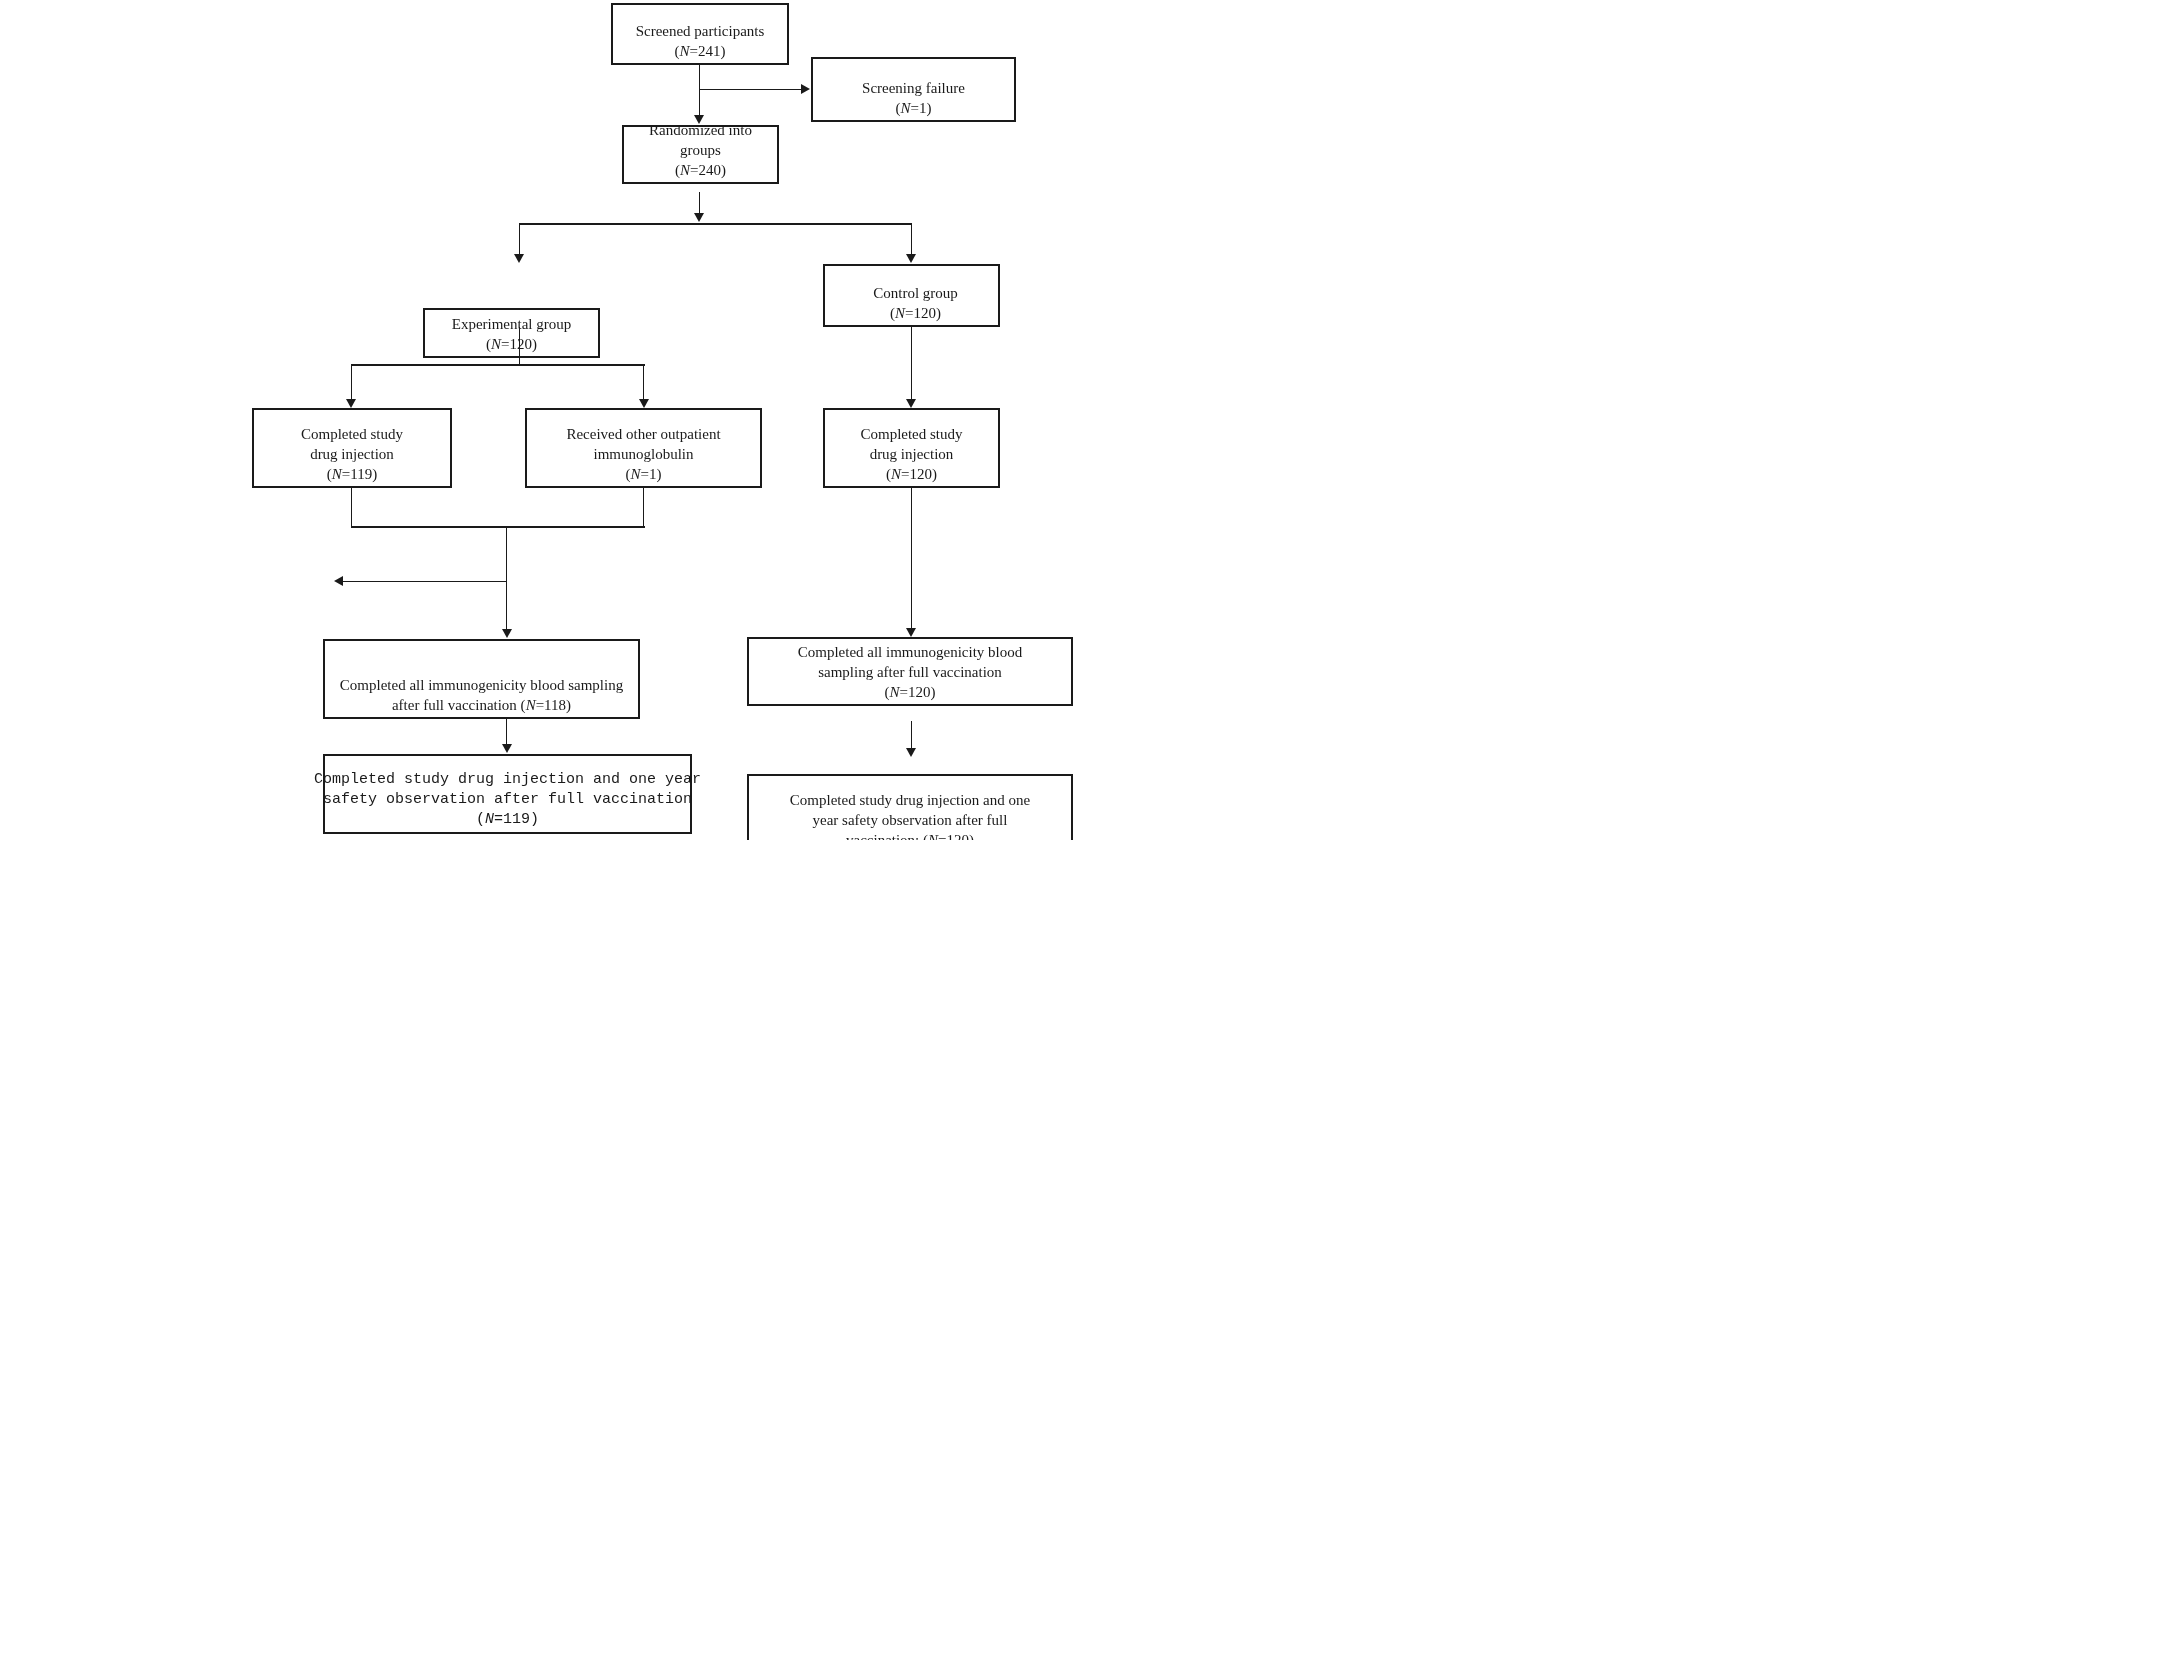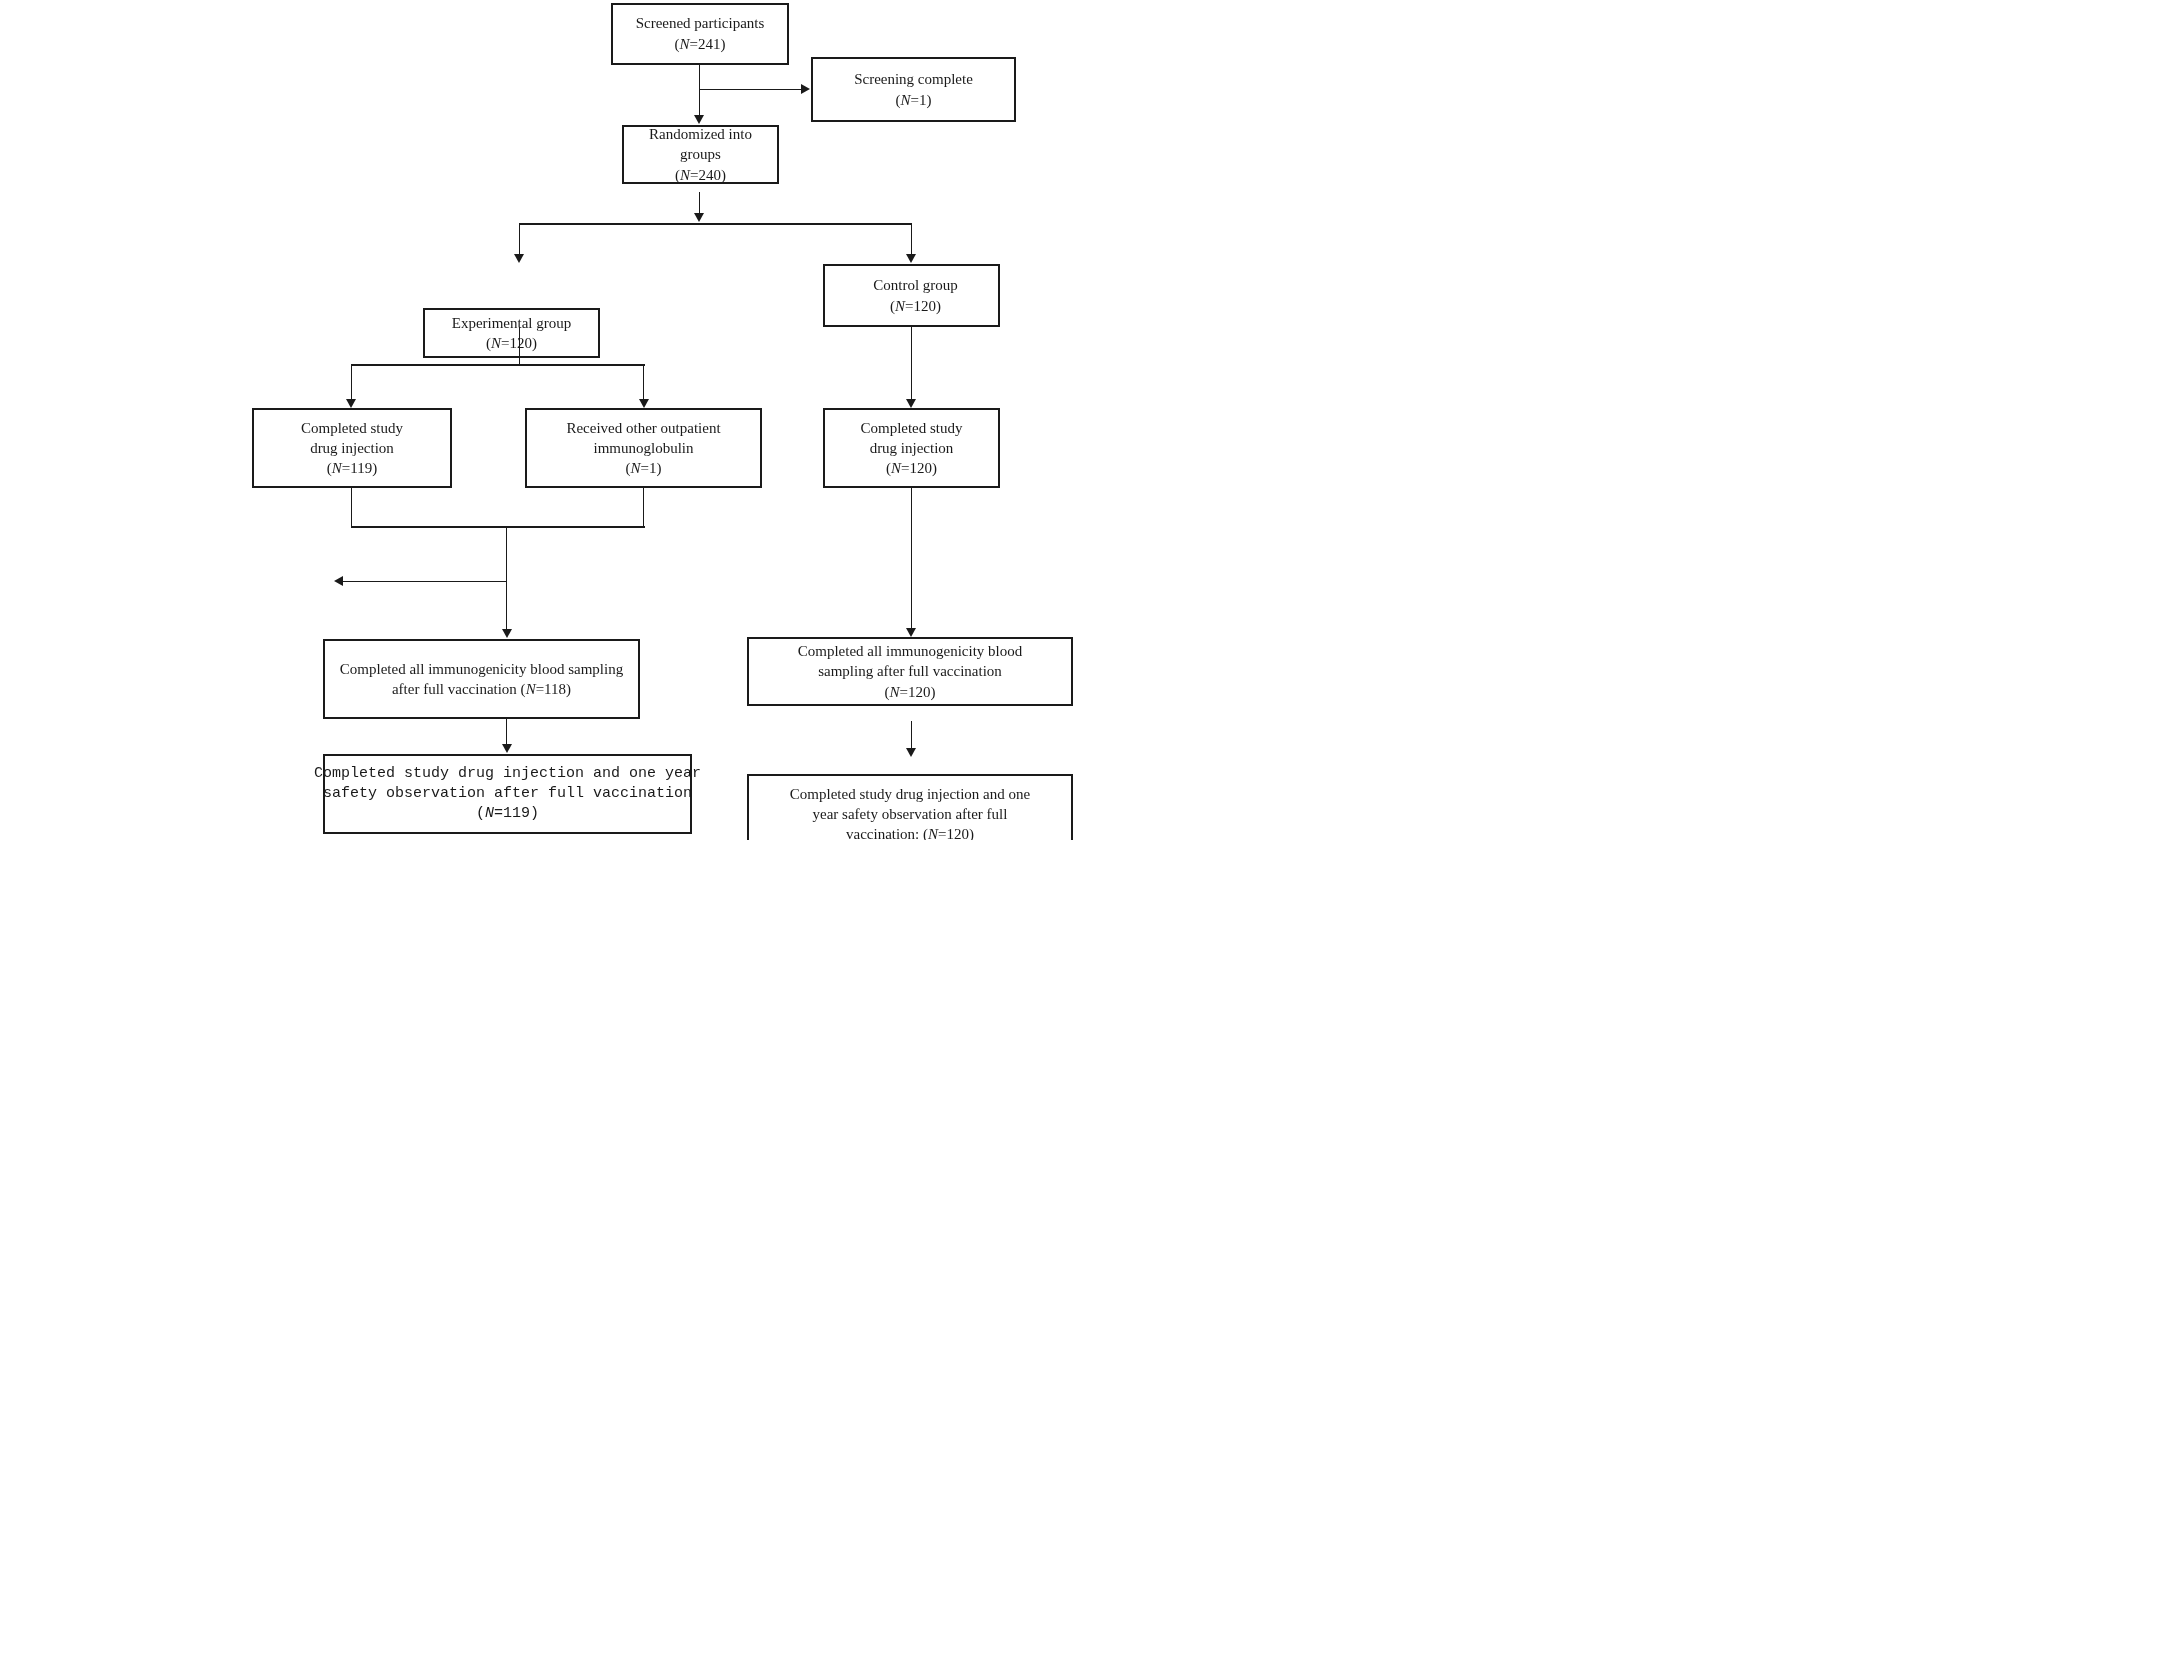--- a/index.html
+++ b/index.html
@@ -16,21 +16,21 @@
     color:var(--ink);
   }
   .node{
     position:absolute;
     box-sizing:border-box;
     border:2px solid var(--ink);
     background:var(--bg);
     display:flex;
     flex-direction:column;
     align-items:center;
-    justify-content:center;
+    justify-content:flex-end;
     text-align:center;
     font-size:15px;
     line-height:1.35;
     padding:1.3px 3.9px;
   }
   .node .ln{white-space:nowrap;}
   .seg{position:absolute;background:var(--ink);}
   .arr{position:absolute;width:0;height:0;}
   .arr.down{border-left:5.2px solid transparent;border-right:5.2px solid transparent;border-top:9.8px solid var(--ink);}
   .arr.right{border-top:5.2px solid transparent;border-bottom:5.2px solid transparent;border-left:9.8px solid var(--ink);}
@@ -40,21 +40,21 @@
 <body>
 
 <div id="stage">
 
   <div class="node" style="left:611px;top:2.6px;width:178px;height:62px;">
       <div class="ln">Screened participants</div>
       <div class="ln">(<i>N</i>=241)</div>
     </div>
 
   <div class="node" style="left:811px;top:57px;width:205px;height:65px;">
-      <div class="ln">Screening complete</div>
+      <div class="ln">Screening failure</div>
       <div class="ln">(<i>N</i>=1)</div>
     </div>
 
   <div class="node" style="left:622px;top:125px;width:157px;height:59px;">
       <div class="ln">Randomized into</div>
       <div class="ln">groups</div>
       <div class="ln">(<i>N</i>=240)</div>
     </div>
 
   <div class="node" style="left:423px;top:264px;width:177px;height:50px;margin-top:44px;">

